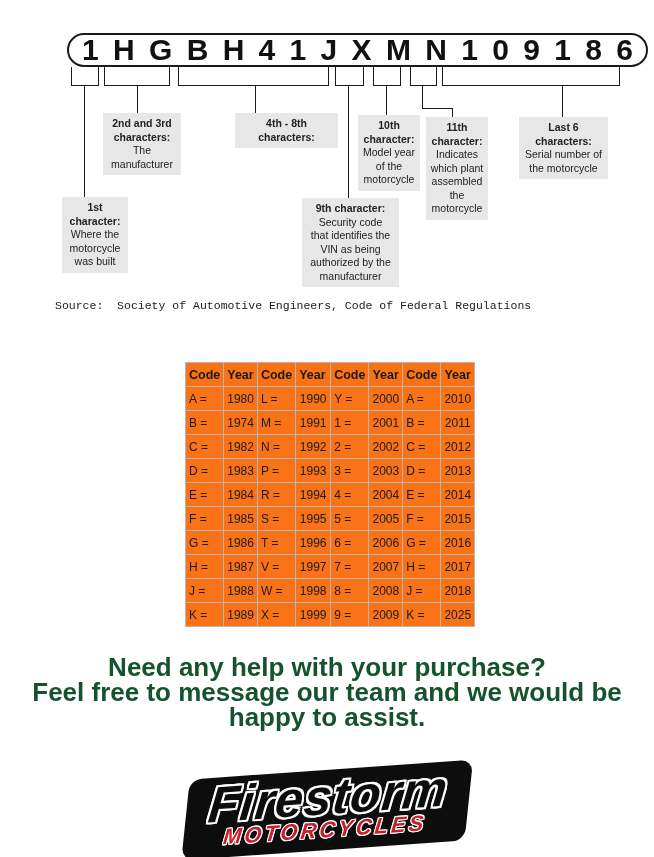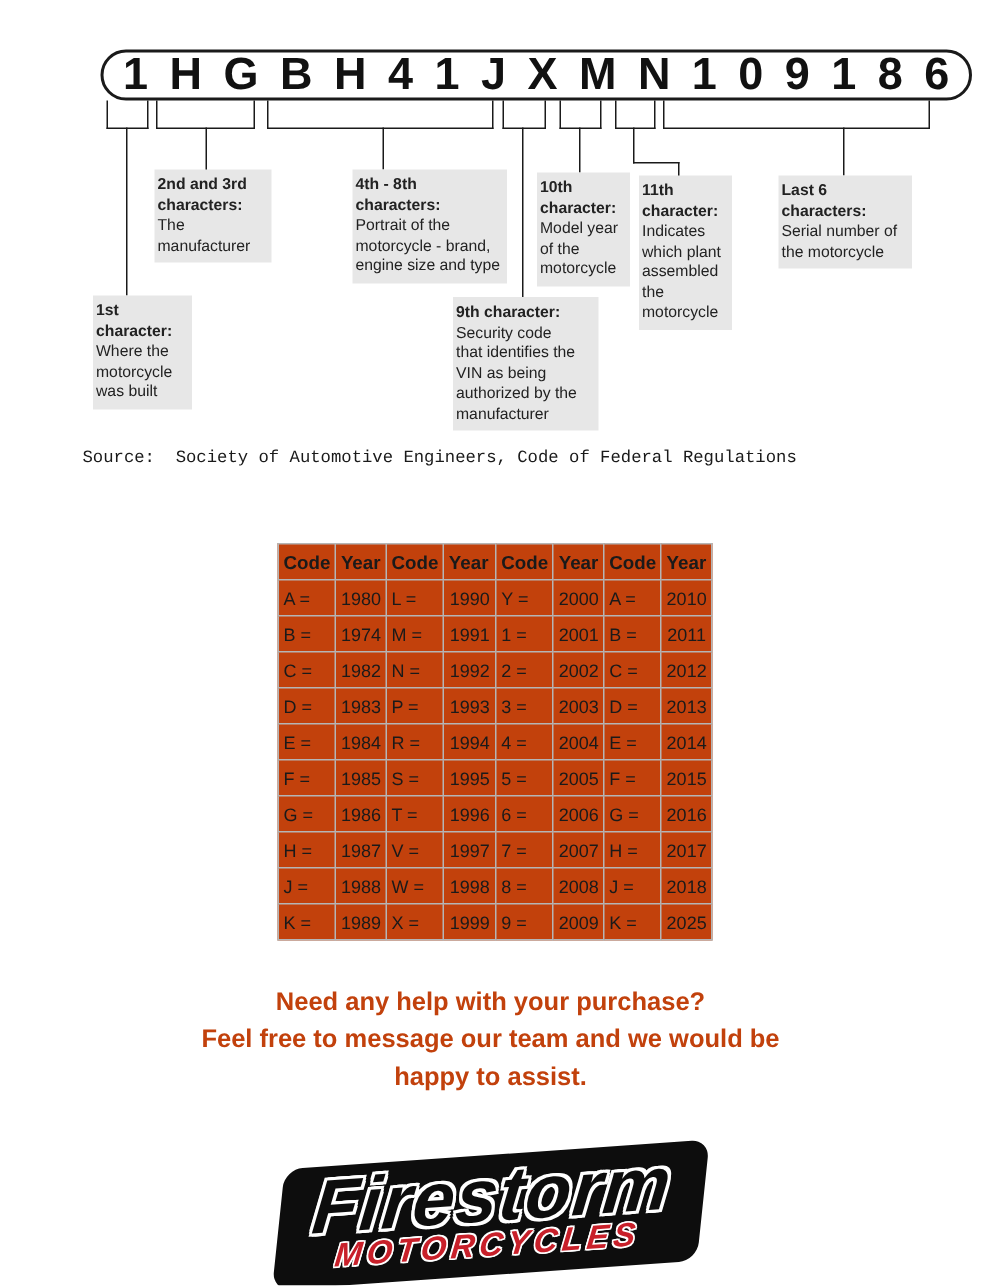--- a/index.html
+++ b/index.html
@@ -38,21 +38,21 @@
   .l3  { left:255px; top:85px; height:28px; }
   .l4  { left:348px; top:85px; height:113px; }
   .l5  { left:386px; top:85px; height:30px; }
   .l6a { left:422px; top:85px; height:24px; }
   .l6b { left:422px; top:108px; width:31px; }
   .l6c { left:452px; top:108px; height:10px; }
   .l7  { left:562px; top:85px; height:32px; }
 
   
   .anno {
-    position:absolute; background:#e7e7e7; text-align:left;
+    position:absolute; background:#e7e7e7; text-align:center;
     font-size:10.5px; line-height:13.5px; padding:4px 2px; color:#222;
   }
   .anno .t { font-weight:bold; white-space:pre-line; }
   .anno .b { white-space:pre-line; }
   .box1 { left:62px;  top:197px; width:62px; }
   .box2 { left:103px; top:113px; width:74px; }
   .box3 { left:202px; top:113px; width:99px;margin-left:33px; }
   .box4 { left:302px; top:198px; width:93px; }
   .box5 { left:358px; top:115px; width:58px; }
   .box6 { left:426px; top:117px; width:58px; }
@@ -60,34 +60,34 @@
 
   .source-note {
     position:absolute; left:55px; top:299px; font-size:11.5px; color:#1a1a1a;
     white-space:pre;
     font-family:Liberation Mono, monospace;
   }
 
   
   .year-table {
     position:absolute; left:185px; top:362px;
-    border-collapse:collapse; table-layout:fixed; background:#c2410c;
+    border-collapse:collapse; table-layout:fixed; background:#f97316;
   }
   .year-table th, .year-table td {
     border:1px solid #b5b5b5; height:23px; padding:0 3px;
     font-size:12px; color:#1a1a1a; overflow:hidden;
   }
   .year-table th { font-weight:bold; text-align:left; font-size:12.5px; }
   .year-table td.code-cell { text-align:left; }
   .year-table td.year-cell { text-align:center; }
 
   
   .help-text {
     position:absolute; left:0; top:655px; width:654px; text-align:center;
-    font-size:17px; line-height:25px; font-weight:bold; color:#c2410c;
+    font-size:26px; line-height:25px; font-weight:bold; color:#14532d;
     white-space:pre-line;
   }
 
   
   .logo {
     position:absolute; left:50%; top:770px;
     transform:translateX(-50%) rotate(-4deg);
   }
   .logo-band {
     background:#0d0d0d; border-radius:12px; padding:2px 22px 9px;
@@ -158,23 +158,20 @@
   </div>
   <div class="anno box2">
     <div class="t">2nd and 3rd
 characters:</div>
     <div class="b">The
 manufacturer</div>
   </div>
   <div class="anno box3">
     <div class="t">4th - 8th
 characters:</div>
-    <div class="b">Portrait of the
-motorcycle - brand,
-engine size and type</div>
   </div>
   <div class="anno box4">
     <div class="t">9th character:</div>
     <div class="b">Security code
 that identifies the
 VIN as being
 authorized by the
 manufacturer</div>
   </div>
   <div class="anno box5">

